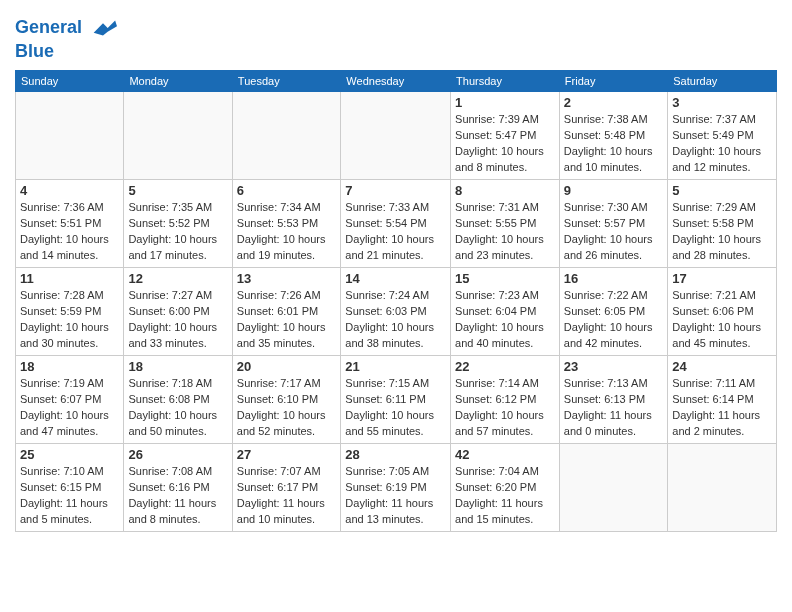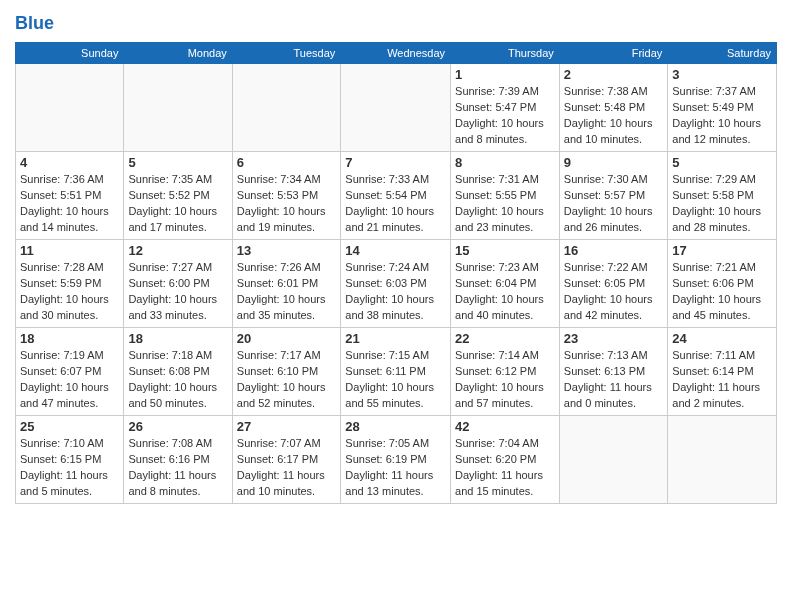--- a/index.html
+++ b/index.html
@@ -54,21 +54,21 @@
     }
     .calendar {
       width: 100%;
       border-collapse: collapse;
       font-size: 9.5px;
     }
     .calendar th {
       background: #1a6bb5;
       color: #fff;
       padding: 4px 5px;
-      text-align: right;
+      text-align: left;
       font-size: 11px;
       font-weight: normal;
       border: 1px solid #1a6bb5;
     }
     .calendar td {
       border: 1px solid #ccc;
       vertical-align: top;
       padding: 3px 4px;
       width: 113px;
       height: 88px;
@@ -92,20 +92,26 @@
       height: 88px;
     }
   </style>
 </head>
 <body>
 
 <div class="page">
   <div class="header">
     <div class="logo">
       <div>
+        <div class="logo-text">
+          <span style="color:#1a6bb5;">General</span>
+          <svg class="logo-icon" viewBox="0 0 30 20" style="display:inline-block;vertical-align:middle;">
+            <polygon points="5,15 15,5 20,10 28,2 30,8 20,14 15,18" fill="#1a6bb5"></polygon>
+          </svg>
+        </div>
         <div class="logo-text" style="color:#1a6bb5;">Blue</div>
       </div>
     </div>
   </div>
 
   <table class="calendar">
     <thead>
       <tr>
         <th>Sunday</th>
         <th>Monday</th>

